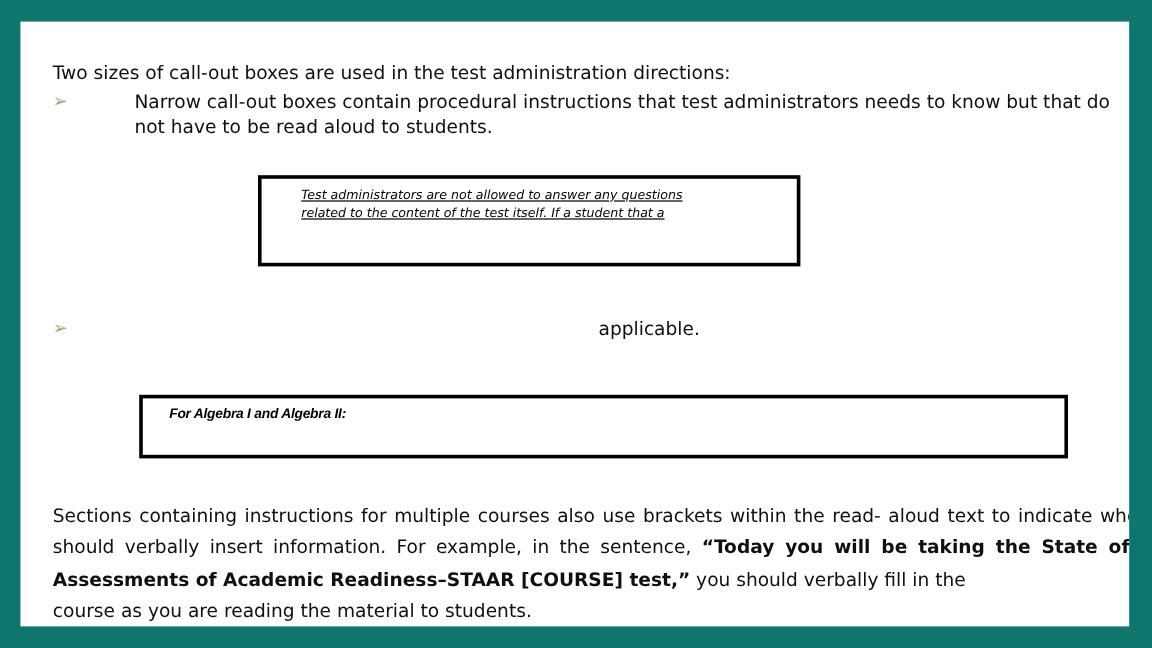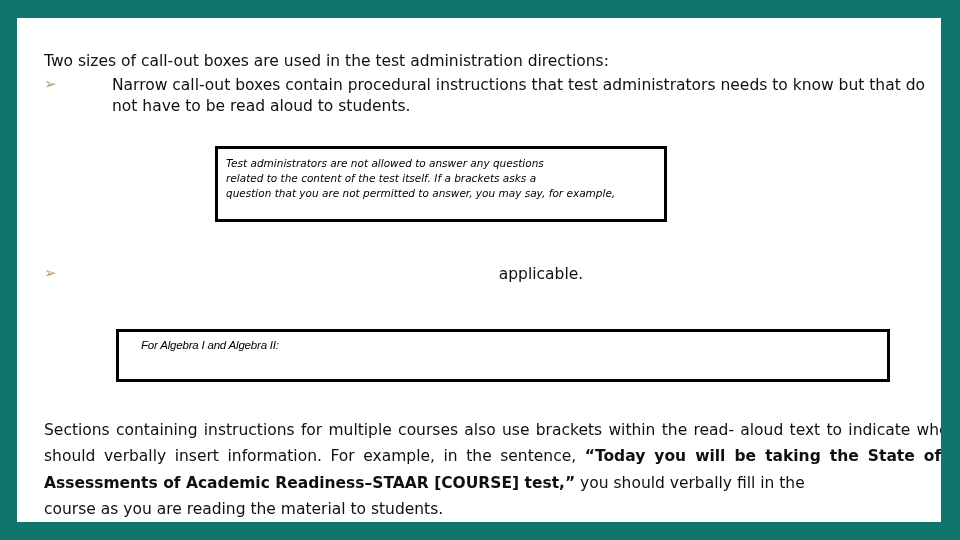--- a/index.html
+++ b/index.html
@@ -81,21 +81,22 @@
     background: #ffffff;
     border: 3px solid #000000;
     box-sizing: border-box;
   }
 
   #callout-narrow {
     left: 198px;
     top: 128px;
     width: 452px;
     height: 76px;
-    padding: 7px 9px 0 8px;
+    padding: 7px 9px 0 33px;
+    text-decoration: underline;
   }
   #callout-narrow .co-line {
     font-family: "DejaVu Sans", sans-serif;
     font-style: italic;
     font-size: 10.5px;
     line-height: 1.45;
     color: #000000;
     white-space: nowrap;
   }
   #callout-narrow .co-line.bold {
@@ -106,21 +107,21 @@
   #callout-wide {
     left: 99px;
     top: 311px;
     width: 774px;
     height: 53px;
     padding: 7px 10px 0 22px;
   }
   #callout-wide .co-title {
     font-family: "Liberation Sans", sans-serif;
     font-style: italic;
-    font-weight: normal;
+    font-weight: bold;
     font-size: 11.5px;
     line-height: 1.2;
     color: #000000;
     white-space: nowrap;
     letter-spacing: -0.2px;
   }
   #callout-wide .co-say {
     margin-top: 8px;
     font-family: "Liberation Sans", sans-serif;
     font-weight: bold;
@@ -157,22 +158,21 @@
 
     <p class="lead">Two sizes of call-out boxes are used in the test administration directions:</p>
 
     <div class="bullet" id="bullet-1">
       <span class="marker">➢</span>
       <span class="btext">Narrow call-out boxes contain procedural instructions that test administrators needs to know but that do not have to be read aloud to students.</span>
     </div>
 
     <div class="callout" id="callout-narrow">
       <div class="co-line">Test administrators are not allowed to answer any questions</div>
-      <div class="co-line">related to the content of the test itself. If a brackets asks a</div>
-      <div class="co-line">question that you are not permitted to answer, you may say, for example,</div>
+      <div class="co-line">related to the content of the test itself. If a student that a</div>
     </div>
 
     <div class="bullet" id="bullet-2">
       <span class="marker">➢</span>
       <span class="btext"><span class="last">applicable.</span></span>
     </div>
 
     <div class="callout" id="callout-wide">
       <div class="co-title">For Algebra I and Algebra II:</div>
     </div>

